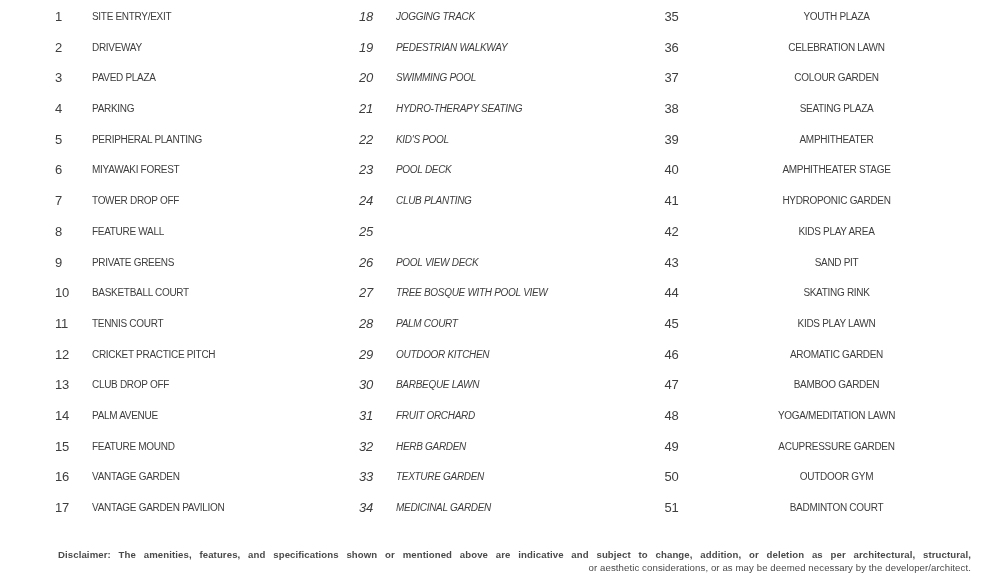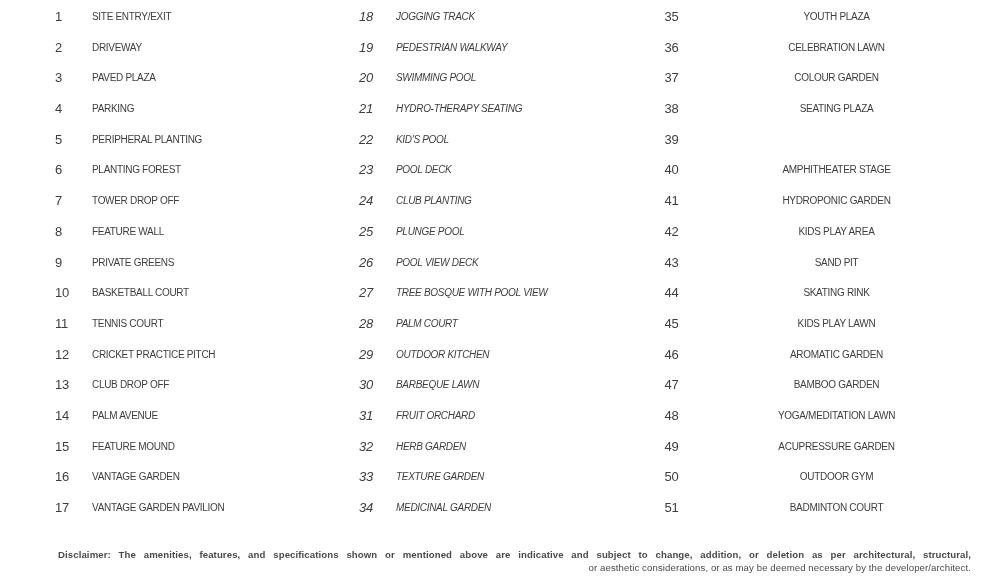--- a/index.html
+++ b/index.html
@@ -88,21 +88,21 @@
         <span class="label">PARKING</span>
       </div>
 
       <div class="row">
         <span class="num">5</span>
         <span class="label">PERIPHERAL PLANTING</span>
       </div>
 
       <div class="row">
         <span class="num">6</span>
-        <span class="label">PLANTING FOREST</span>
+        <span class="label">MIYAWAKI FOREST</span>
       </div>
 
       <div class="row">
         <span class="num">7</span>
         <span class="label">TOWER DROP OFF</span>
       </div>
 
       <div class="row">
         <span class="num">8</span>
         <span class="label">FEATURE WALL</span>
@@ -186,21 +186,20 @@
         <span class="label">POOL DECK</span>
       </div>
 
       <div class="row">
         <span class="num">24</span>
         <span class="label">CLUB PLANTING</span>
       </div>
 
       <div class="row">
         <span class="num">25</span>
-        <span class="label">PLUNGE POOL</span>
       </div>
 
       <div class="row">
         <span class="num">26</span>
         <span class="label">POOL VIEW DECK</span>
       </div>
 
       <div class="row">
         <span class="num">27</span>
         <span class="label">TREE BOSQUE WITH POOL VIEW</span>
@@ -259,20 +258,21 @@
         <span class="label">COLOUR GARDEN</span>
       </div>
 
       <div class="row">
         <span class="num">38</span>
         <span class="label">SEATING PLAZA</span>
       </div>
 
       <div class="row">
         <span class="num">39</span>
+        <span class="label">AMPHITHEATER</span>
       </div>
 
       <div class="row">
         <span class="num">40</span>
         <span class="label">AMPHITHEATER STAGE</span>
       </div>
 
       <div class="row">
         <span class="num">41</span>
         <span class="label">HYDROPONIC GARDEN</span>

